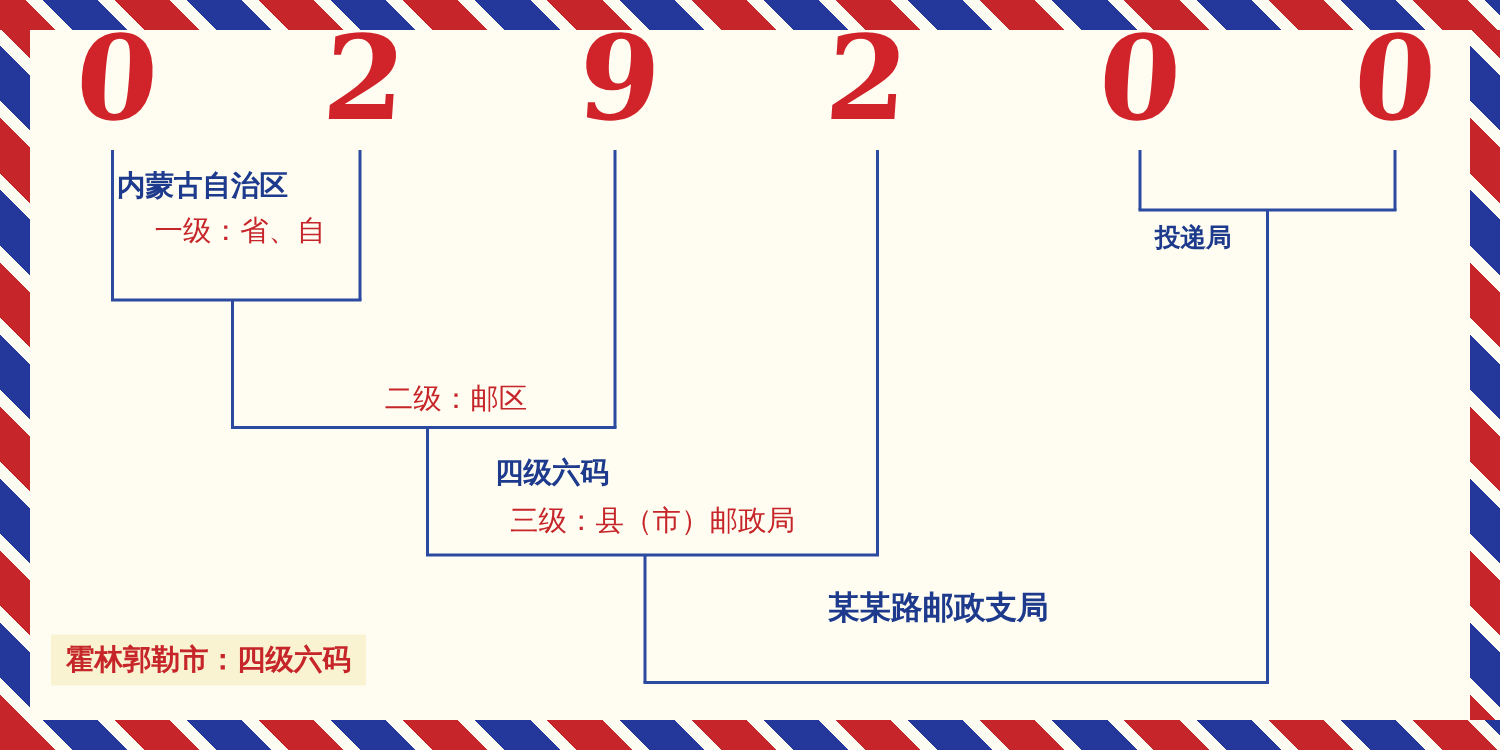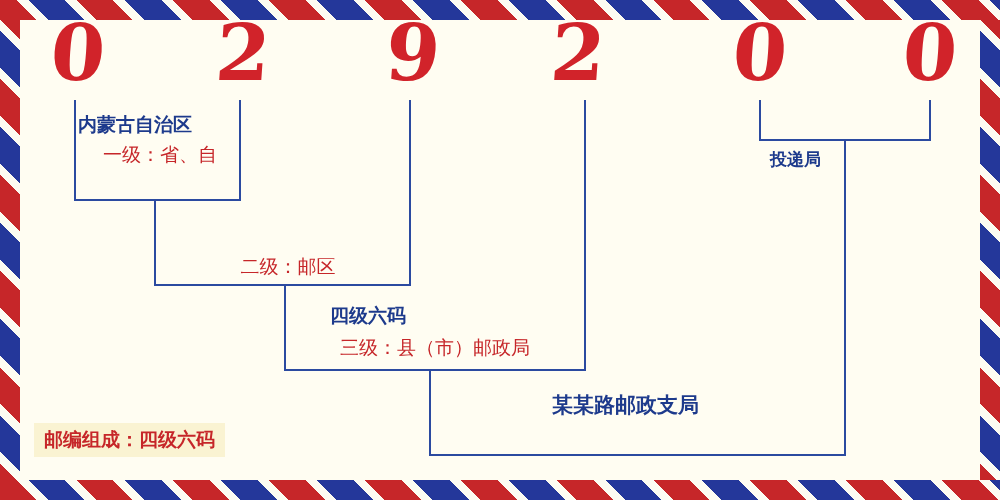--- a/index.html
+++ b/index.html
@@ -61,21 +61,21 @@
     text-align: left;
   }
   .desc {
     color: #c62629;
     font-size: 19px;
     text-align: center;
   }
 
   .lvl1-place { left: 78px;  top: 112px; width: 164px; }
   .lvl1-desc  { left: 78px;  top: 141px; width: 164px; line-height: 1.45; }
-  .lvl2-desc  { left: 188px; top: 254px; width: 200px; text-align: center; }
+  .lvl2-desc  { left: 204px; top: 254px; width: 200px; text-align: center; }
   .lvl3-place { left: 330px; top: 303px; width: 200px; }
   .lvl3-desc  { left: 310px; top: 335px; width: 250px; }
   .lvl4-place { left: 552px; top: 391px; width: 230px; text-align: left; font-size: 21px; }
   .lvl4-desc  { left: 552px; top: 421px; width: 230px; text-align: left; }
   .delivery   { left: 770px; top: 107px; width: 150px; font-size: 17px; margin-top: 41px; }
 
   .footer-note {
     position: absolute;
     left: 34px;
     top: 423px;
@@ -130,15 +130,15 @@
 
   <div class="txt desc lvl2-desc">二级：邮区</div>
 
   <div class="txt place lvl3-place">四级六码</div>
   <div class="txt desc lvl3-desc">三级：县（市）邮政局</div>
 
   <div class="txt place lvl4-place">某某路邮政支局</div>
 
   <div class="txt place delivery">投递局</div>
 
-  <div class="footer-note">邮编组成：四级六码</div>
+  <div class="footer-note">霍林郭勒市：四级六码</div>
 
 </div>
 
 </body></html>

